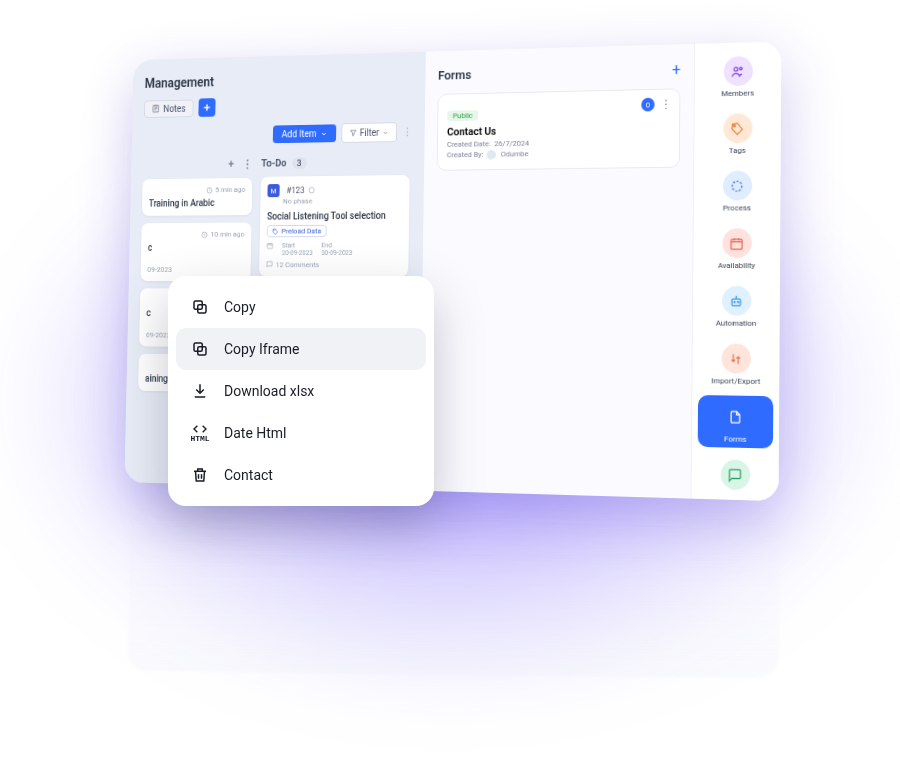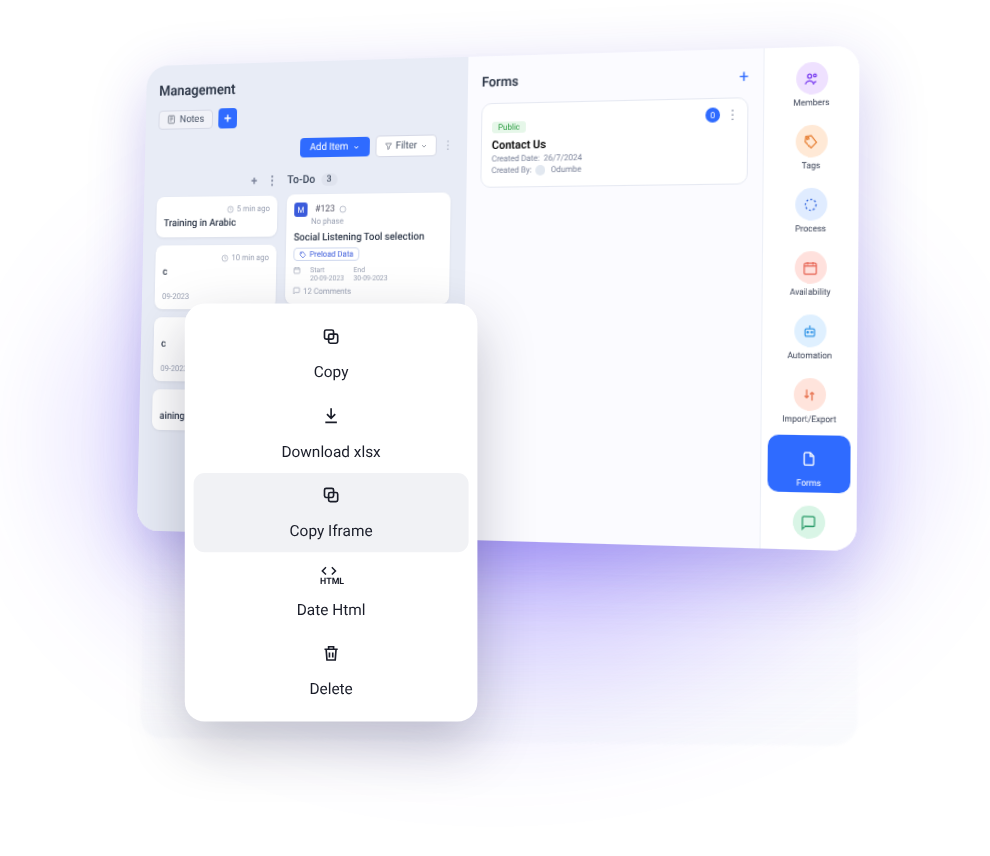--- a/index.html
+++ b/index.html
@@ -40,23 +40,23 @@
   .form-card .count-pill { position: absolute; right: 26px; top: 8px; width: 14px; height: 14px; background: #2f6bff; border-radius: 50%; color: #fff; font-size: 8px; display: flex; align-items: center; justify-content: center; }
   .form-card .dots { position: absolute; right: 8px; top: 8px; color: #7a8299; font-size: 12px; }
   .form-card .avatar-c { display: inline-block; width: 10px; height: 10px; background: #e2e8f0; border-radius: 50%; margin-right: 3px; vertical-align: middle; }
   
   .right-rail { position: absolute; right: 0; top: 0; width: 90px; height: 460px; background: #fff; border-left: 1px solid #edf0f7; padding: 8px 6px; box-sizing: border-box; display: flex; flex-direction: column; gap: 6px; }
   .rail-item { flex: 0 0 auto; border-radius: 10px; padding: 6px 2px 4px; text-align: center; font-size: 8px; color: #3a4256; background: #fff; }
   .rail-icon { width: 30px; height: 30px; border-radius: 50%; margin: 0 auto 3px; display: flex; align-items: center; justify-content: center; }
   .rail-item.active { background: #2f6bff; color: #fff; }
   
   .ctx-card { position: absolute; left: 168px; top: 276px; width: 250px; background: #fff; border-radius: 18px; box-shadow: 0 20px 50px rgba(30,30,60,0.25); padding: 10px 8px; z-index: 5; }
-  .ctx-item { display: flex; align-items: center; gap: 14px; padding: 11px 14px; font-size: 14px; color: #1a1d29; border-radius: 10px; cursor: pointer; flex-direction: column; }
+  .ctx-item { display: flex; align-items: center; gap: 14px; padding: 11px 14px; font-size: 14px; color: #1a1d29; border-radius: 10px; cursor: pointer; }
   .ctx-item.highlight { background: #f1f2f5; }
-  .ctx-ico { width: 20px; height: 20px; display: flex; align-items: flex-start; justify-content: center; color: #1a1d29; }
+  .ctx-ico { width: 20px; height: 20px; display: flex; align-items: center; justify-content: center; color: #1a1d29; font-family: Liberation Mono, monospace; }
   svg { display: block; }
   
   .reflection { position: absolute; left: 60px; top: 498px; width: 720px; height: 180px; transform: perspective(1400px) rotateY(-10deg) rotateX(2deg) scaleY(-1); transform-origin: right center; opacity: 0.22; z-index: 1; filter: blur(1px); overflow: hidden; border-radius: 22px; background: linear-gradient(0deg, rgba(245,246,251,0) 0%, #e8ecf6 100%); }
 </style>
 </head>
 <body>
 
 <div class="stage">
   <div class="glow"></div>
 
@@ -290,48 +290,48 @@
   <div class="ctx-card">
     <div class="ctx-item">
       <span class="ctx-ico">
         <svg width="18" height="18" viewBox="0 0 24 24" stroke="currentColor" stroke-width="2" fill="none">
             <rect x="9" y="9" width="11" height="11" rx="2"></rect>
             <rect x="4" y="4" width="11" height="11" rx="2"></rect>
           </svg>
       </span>
       <span>Copy</span>
     </div>
-    <div class="ctx-item">
-      <span class="ctx-ico">
-        <svg width="18" height="18" viewBox="0 0 24 24" stroke="currentColor" stroke-width="2" fill="none">
-            <path d="M12 3v12M7 10l5 5 5-5M5 20h14"></path>
-          </svg>
-      </span>
-      <span>Download xlsx</span>
-    </div>
     <div class="ctx-item highlight">
       <span class="ctx-ico">
         <svg width="18" height="18" viewBox="0 0 24 24" stroke="currentColor" stroke-width="2" fill="none">
             <rect x="9" y="9" width="11" height="11" rx="2"></rect>
             <rect x="4" y="4" width="11" height="11" rx="2"></rect>
           </svg>
       </span>
       <span>Copy Iframe</span>
     </div>
     <div class="ctx-item">
+      <span class="ctx-ico">
+        <svg width="18" height="18" viewBox="0 0 24 24" stroke="currentColor" stroke-width="2" fill="none">
+            <path d="M12 3v12M7 10l5 5 5-5M5 20h14"></path>
+          </svg>
+      </span>
+      <span>Download xlsx</span>
+    </div>
+    <div class="ctx-item">
       <span class="ctx-ico" style="font-size:8px;font-weight:700;flex-direction:column;">
         <svg width="16" height="10" viewBox="0 0 24 14" stroke="currentColor" stroke-width="2" fill="none">
             <path d="M8 2L3 7l5 5M16 2l5 5-5 5"></path>
           </svg>
         <span>HTML</span>
       </span>
       <span>Date Html</span>
     </div>
     <div class="ctx-item">
       <span class="ctx-ico">
         <svg width="18" height="18" viewBox="0 0 24 24" stroke="currentColor" stroke-width="2" fill="none">
             <path d="M4 7h16M9 7V4h6v3M6 7l1 13h10l1-13M10 11v6M14 11v6"></path>
           </svg>
       </span>
-      <span>Delete</span>
+      <span>Contact</span>
     </div>
   </div>
 </div>
 
 </body></html>

